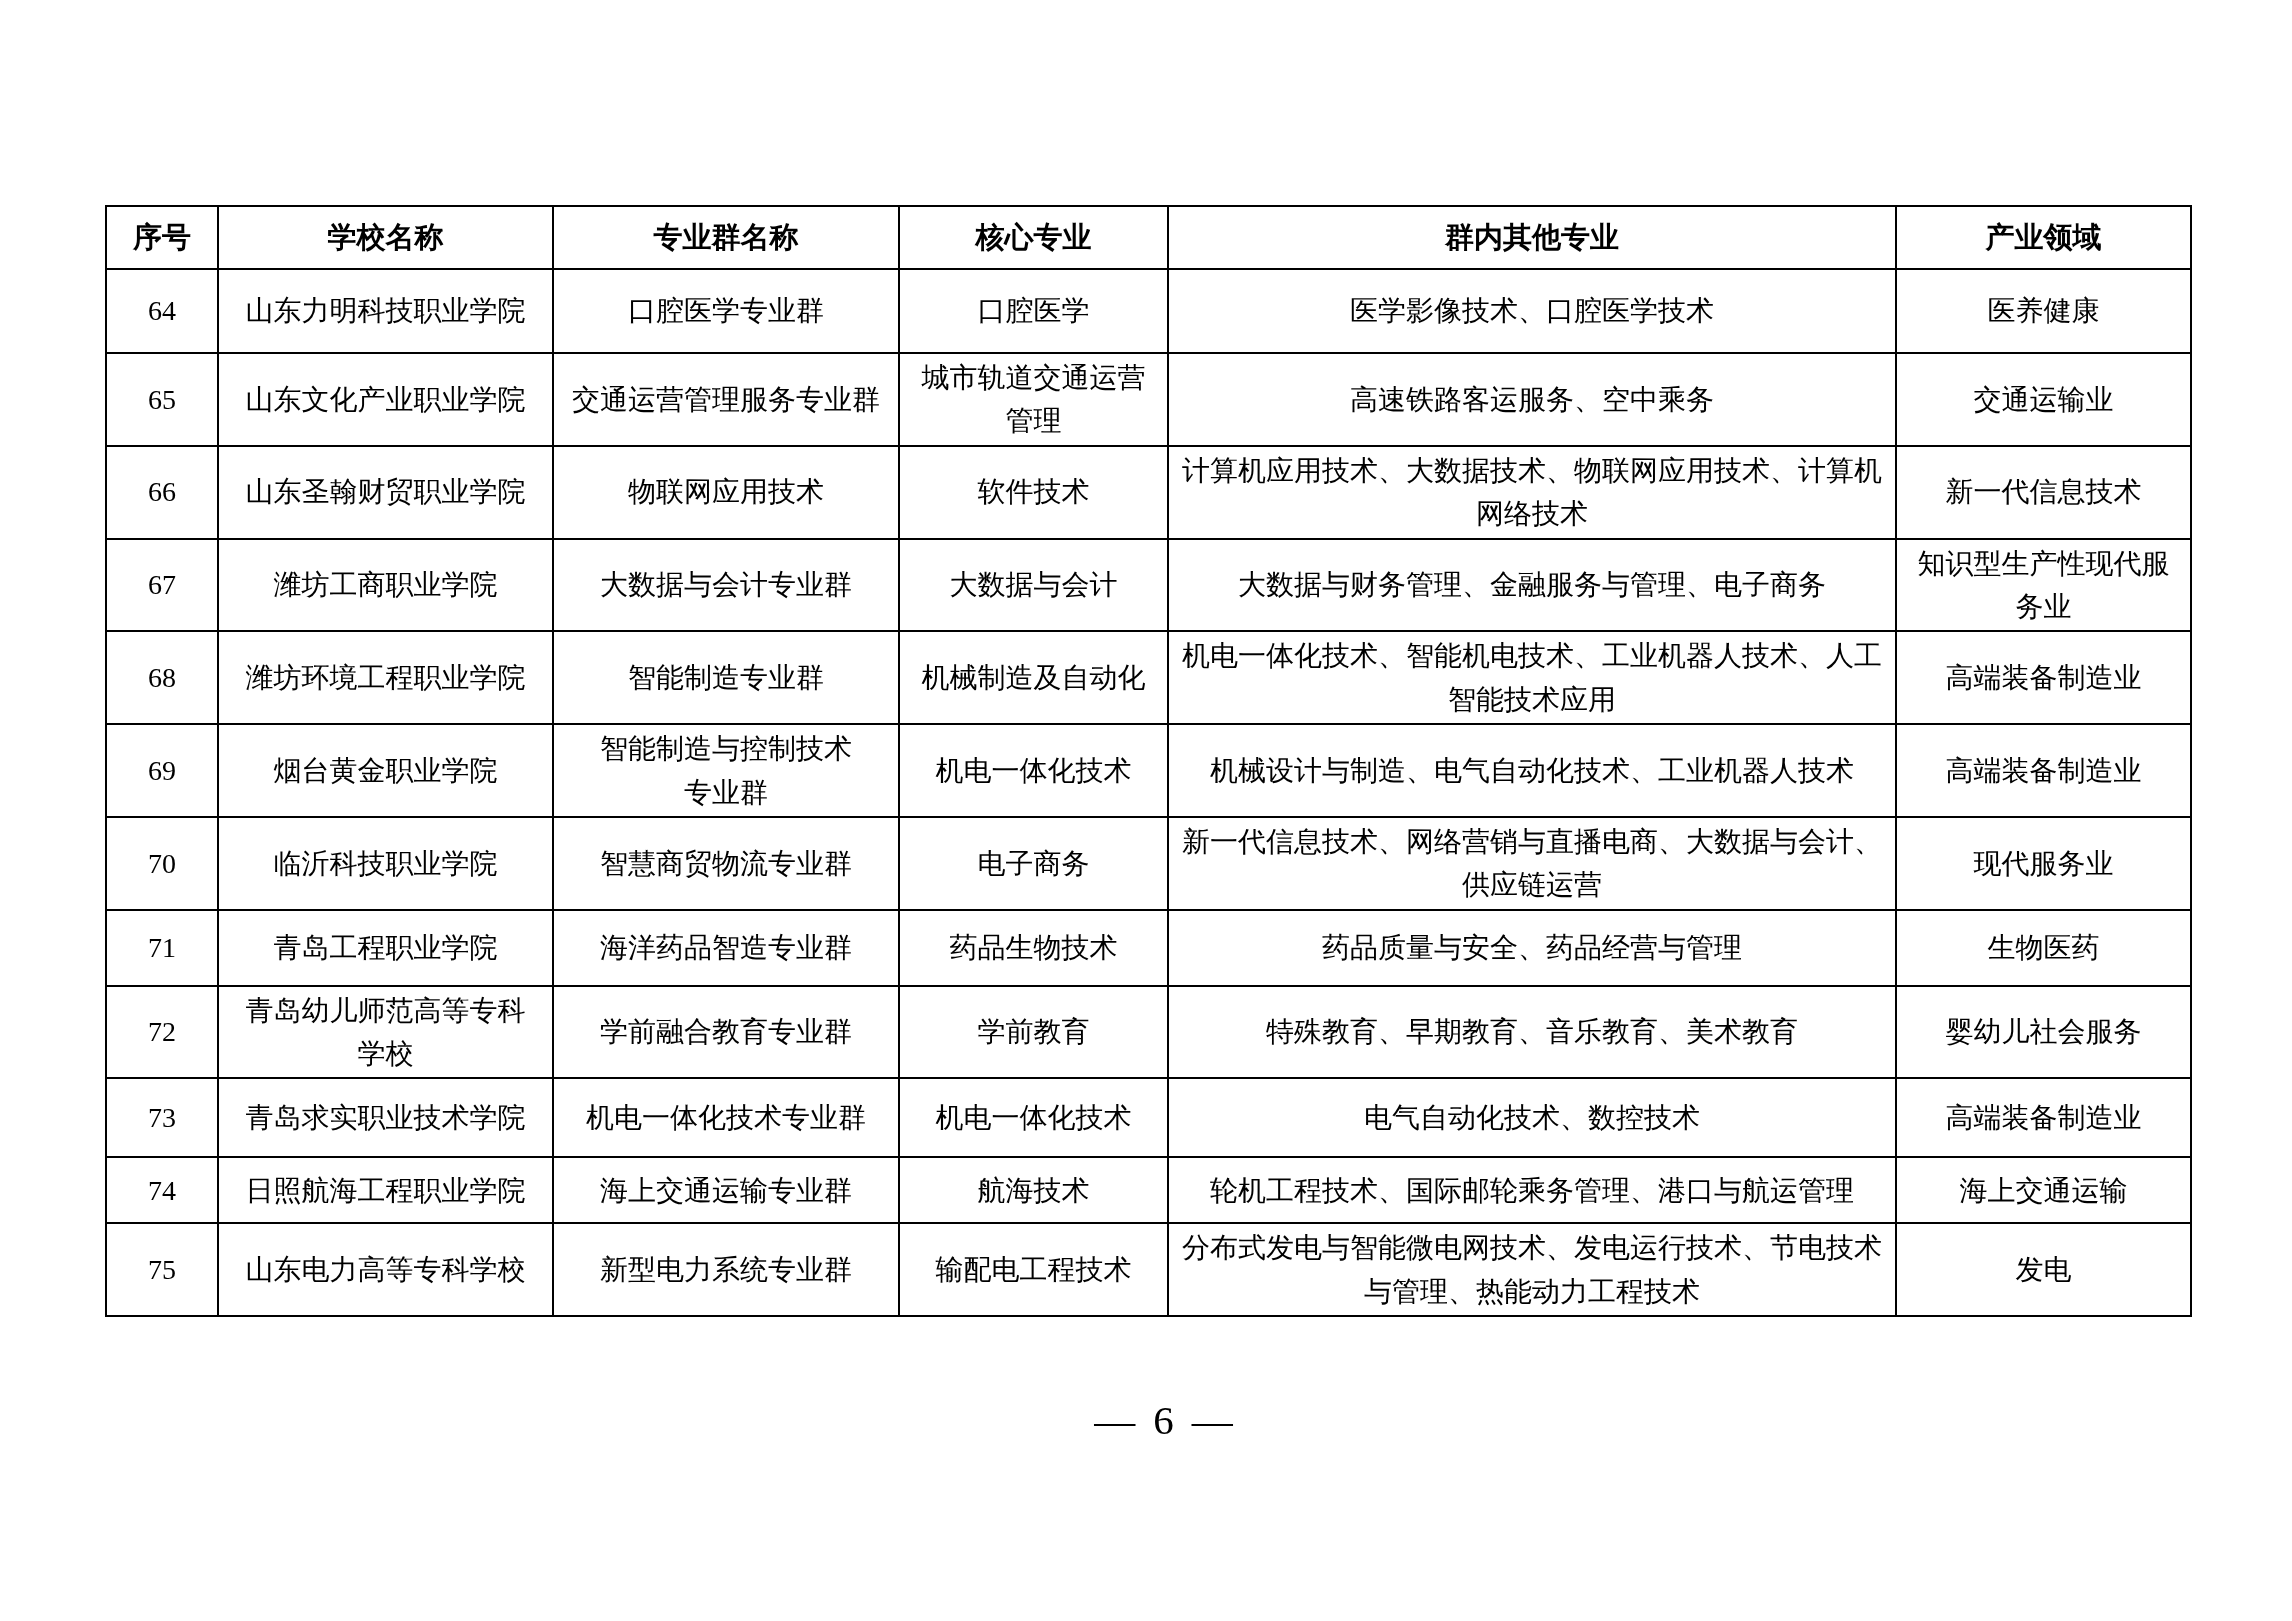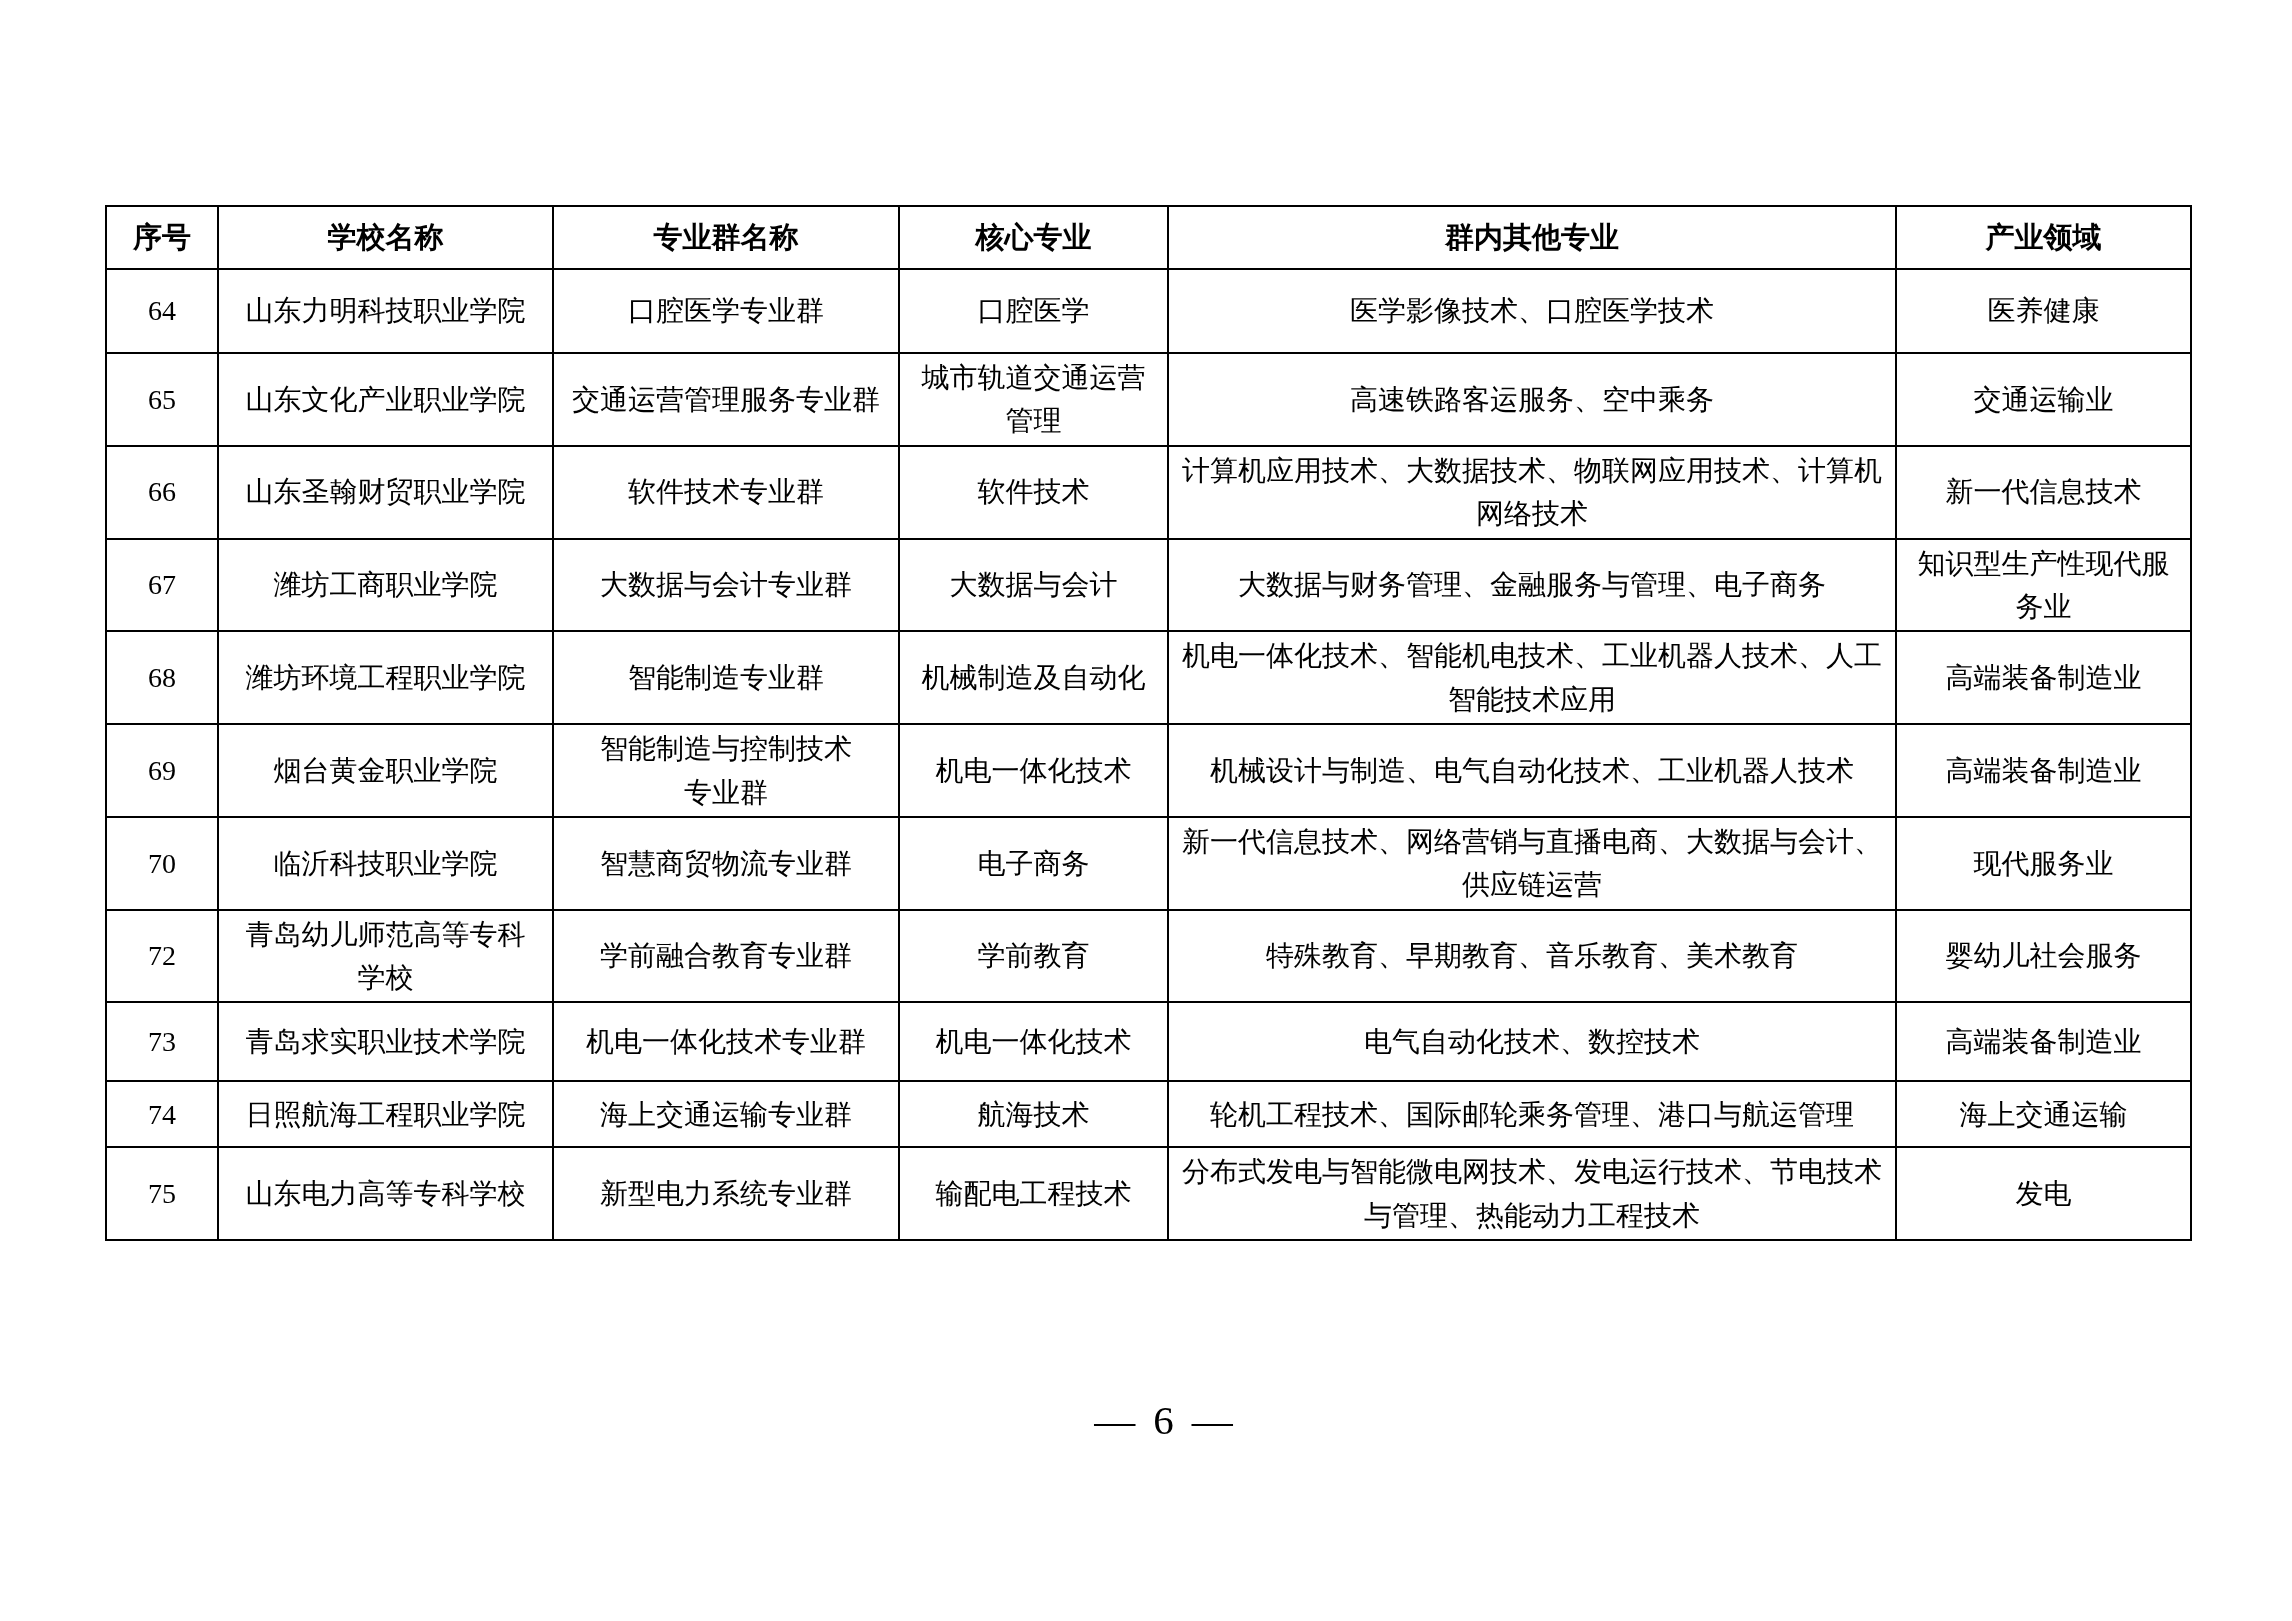--- a/index.html
+++ b/index.html
@@ -93,21 +93,21 @@
         <td>65</td>
         <td>山东文化产业职业学院</td>
         <td>交通运营管理服务专业群</td>
         <td>城市轨道交通运营管理</td>
         <td>高速铁路客运服务、空中乘务</td>
         <td>交通运输业</td>
       </tr>
       <tr style="height:86px">
         <td>66</td>
         <td>山东圣翰财贸职业学院</td>
-        <td>软件技术专业群</td>
+        <td>物联网应用技术</td>
         <td>软件技术</td>
         <td>计算机应用技术、大数据技术、物联网应用技术、计算机网络技术</td>
         <td>新一代信息技术</td>
       </tr>
       <tr style="height:85px">
         <td>67</td>
         <td>潍坊工商职业学院</td>
         <td>大数据与会计专业群</td>
         <td>大数据与会计</td>
         <td>大数据与财务管理、金融服务与管理、电子商务</td>
@@ -130,20 +130,28 @@
         <td>机械设计与制造、电气自动化技术、工业机器人技术</td>
         <td>高端装备制造业</td>
       </tr>
       <tr style="height:91px">
         <td>70</td>
         <td>临沂科技职业学院</td>
         <td>智慧商贸物流专业群</td>
         <td>电子商务</td>
         <td>新一代信息技术、网络营销与直播电商、大数据与会计、供应链运营</td>
         <td>现代服务业</td>
+      </tr>
+      <tr style="height:76px">
+        <td>71</td>
+        <td>青岛工程职业学院</td>
+        <td>海洋药品智造专业群</td>
+        <td>药品生物技术</td>
+        <td>药品质量与安全、药品经营与管理</td>
+        <td>生物医药</td>
       </tr>
       <tr style="height:84px">
         <td>72</td>
         <td>青岛幼儿师范高等专科
 学校</td>
         <td>学前融合教育专业群</td>
         <td>学前教育</td>
         <td>特殊教育、早期教育、音乐教育、美术教育</td>
         <td>婴幼儿社会服务</td>
       </tr>

